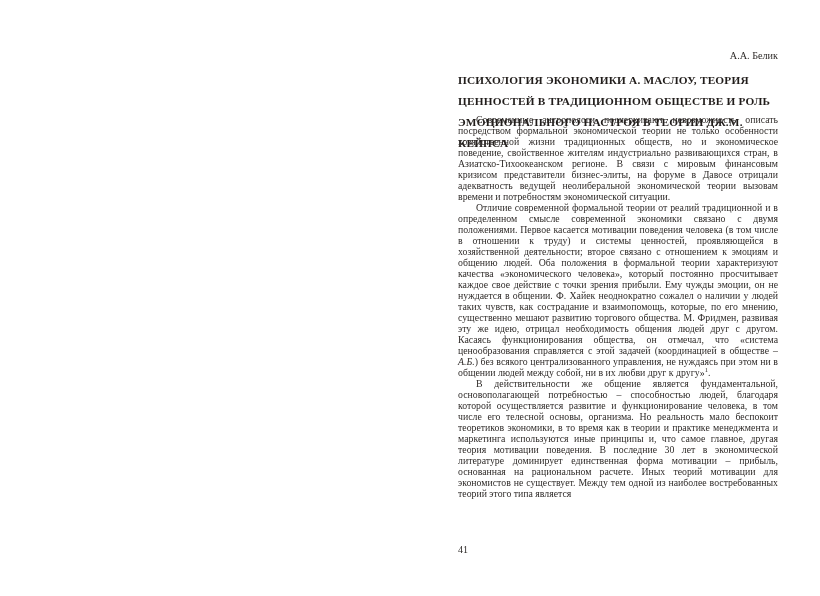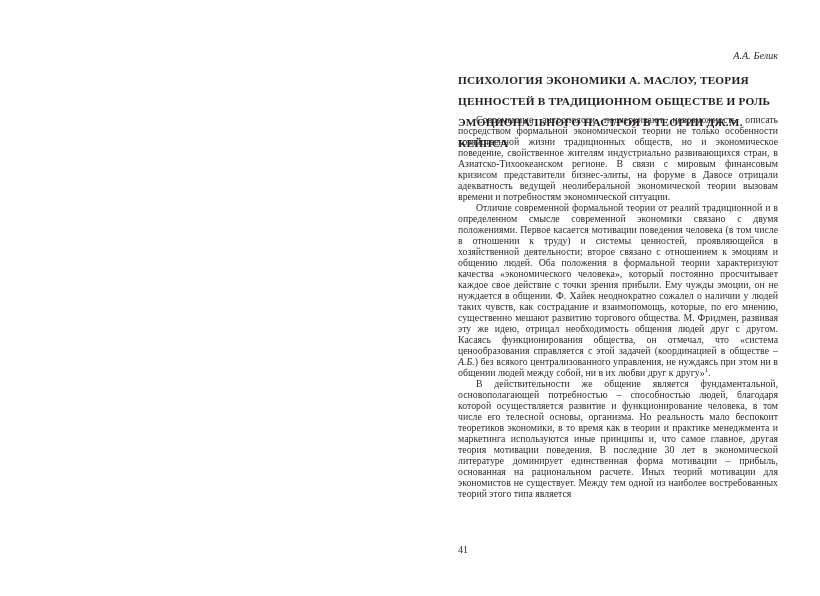--- a/index.html
+++ b/index.html
@@ -11,21 +11,20 @@
   }
   .sheet {
     position: relative;
     width: 820px; height: 596px;
     background: var(--bg, #ffffff);
   }
   .running-head {
     position: absolute;
     top: 50px; left: 458px; width: 320px;
     text-align: right;
-    font-style: italic;
     font-size: 10.2px;
     color: var(--text, #2f2b29);
   }
   .article-title {
     position: absolute;
     top: 70px; left: 458px; width: 324px;
     margin: 0;
     font-size: 11.3px;
     line-height: 21px;
     font-weight: bold;

